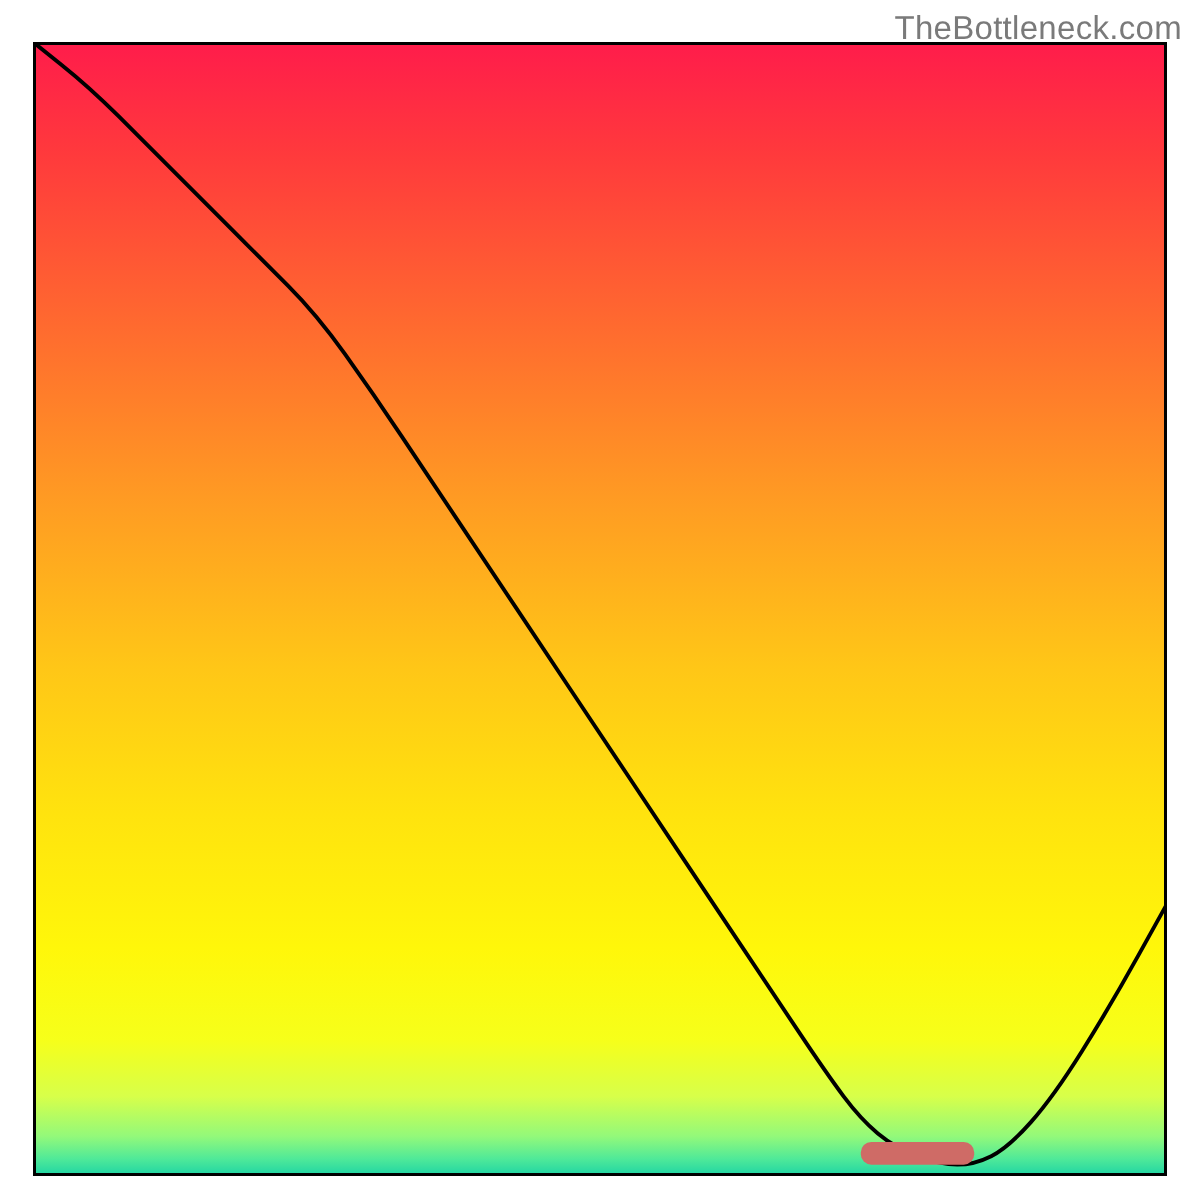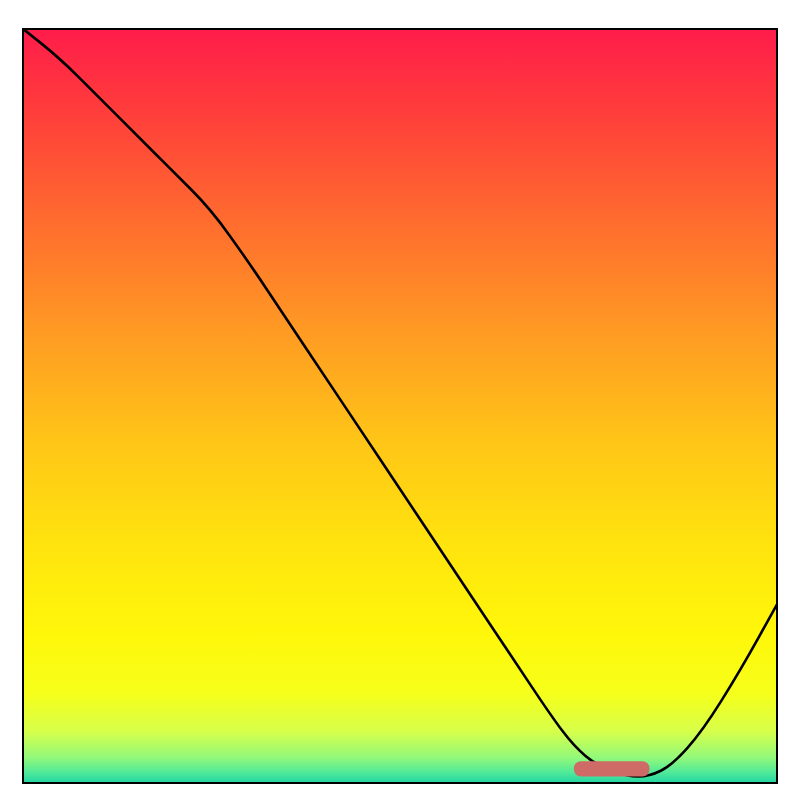--- a/index.html
+++ b/index.html
@@ -41,20 +41,21 @@
     left: 22px;
     top: 28px;
     width: 756px;
     height: 756px;
   }
 </style>
 </head>
 <body>
 <div class="wrap">
 
+<div class="watermark">TheBottleneck.com</div>
 
 <svg class="plot" viewBox="0 0 756 756" preserveAspectRatio="none">
   <defs>
     <linearGradient id="bg-grad" x1="0" y1="0" x2="0" y2="1">
           <stop offset="0.00%" stop-color="#ff1c4b"></stop>
           <stop offset="10.00%" stop-color="#ff3a3c"></stop>
           <stop offset="25.00%" stop-color="#ff6a2f"></stop>
           <stop offset="40.00%" stop-color="#ff9a23"></stop>
           <stop offset="55.00%" stop-color="#ffc617"></stop>
           <stop offset="68.00%" stop-color="#ffe30e"></stop>

